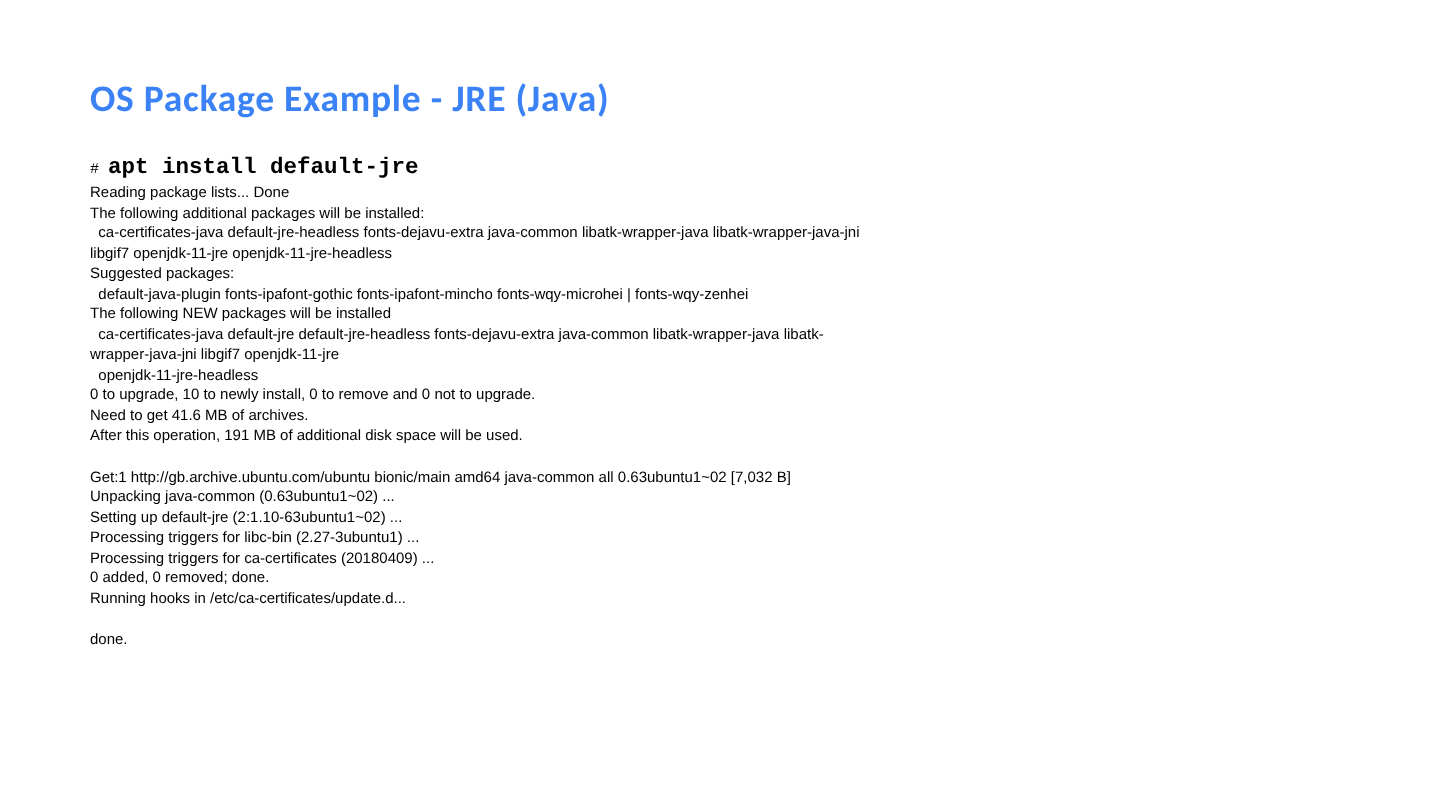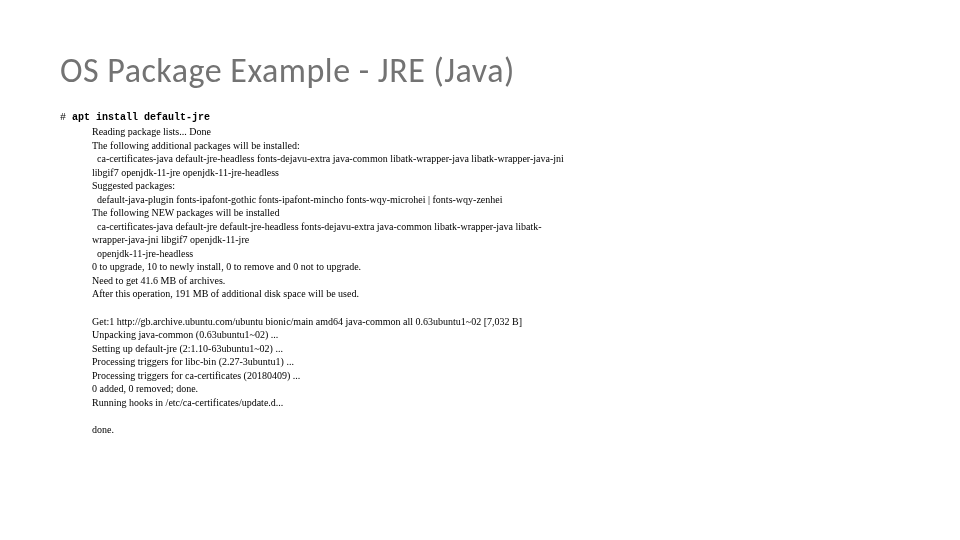--- a/index.html
+++ b/index.html
@@ -13,47 +13,46 @@
     overflow: hidden;
   }
   .slide {
     position: relative;
     width: 960px;
     height: 540px;
     box-sizing: border-box;
     padding: 50px 60px 0 60px;
   }
   .title {
-    font-size: 34px;
-    font-weight: 400;
+    font-size: 25px;
+    font-weight: 700;
     margin: 0 0 20px 0;
     letter-spacing: 0.5px;
-    color: #737373;
+    color: #3b82f6;
   }
   .term-block {
-    font-family: Liberation Serif, serif;
+    font-family: Liberation Sans, sans-serif;
     font-size: 10px;
     line-height: 1.35;
     white-space: pre-wrap;
     color: #000;
     margin-bottom: 14px;
-    margin-left: 32px;
   }
   .cmd-line {
     font-family: "Courier New", Courier, monospace;
     font-size: 10px;
     line-height: 1.4;
     color: #000;
   }
   .prompt-hash {
     font-weight: normal;
   }
   .cmd {
     font-weight: bold;
-    font-size: 10px;
+    font-size: 15px;
   }
   .confirm {
     font-weight: bold;
     font-size: 12px;
   }
 </style>
 </head>
 <body>
 
 <div class="slide">

